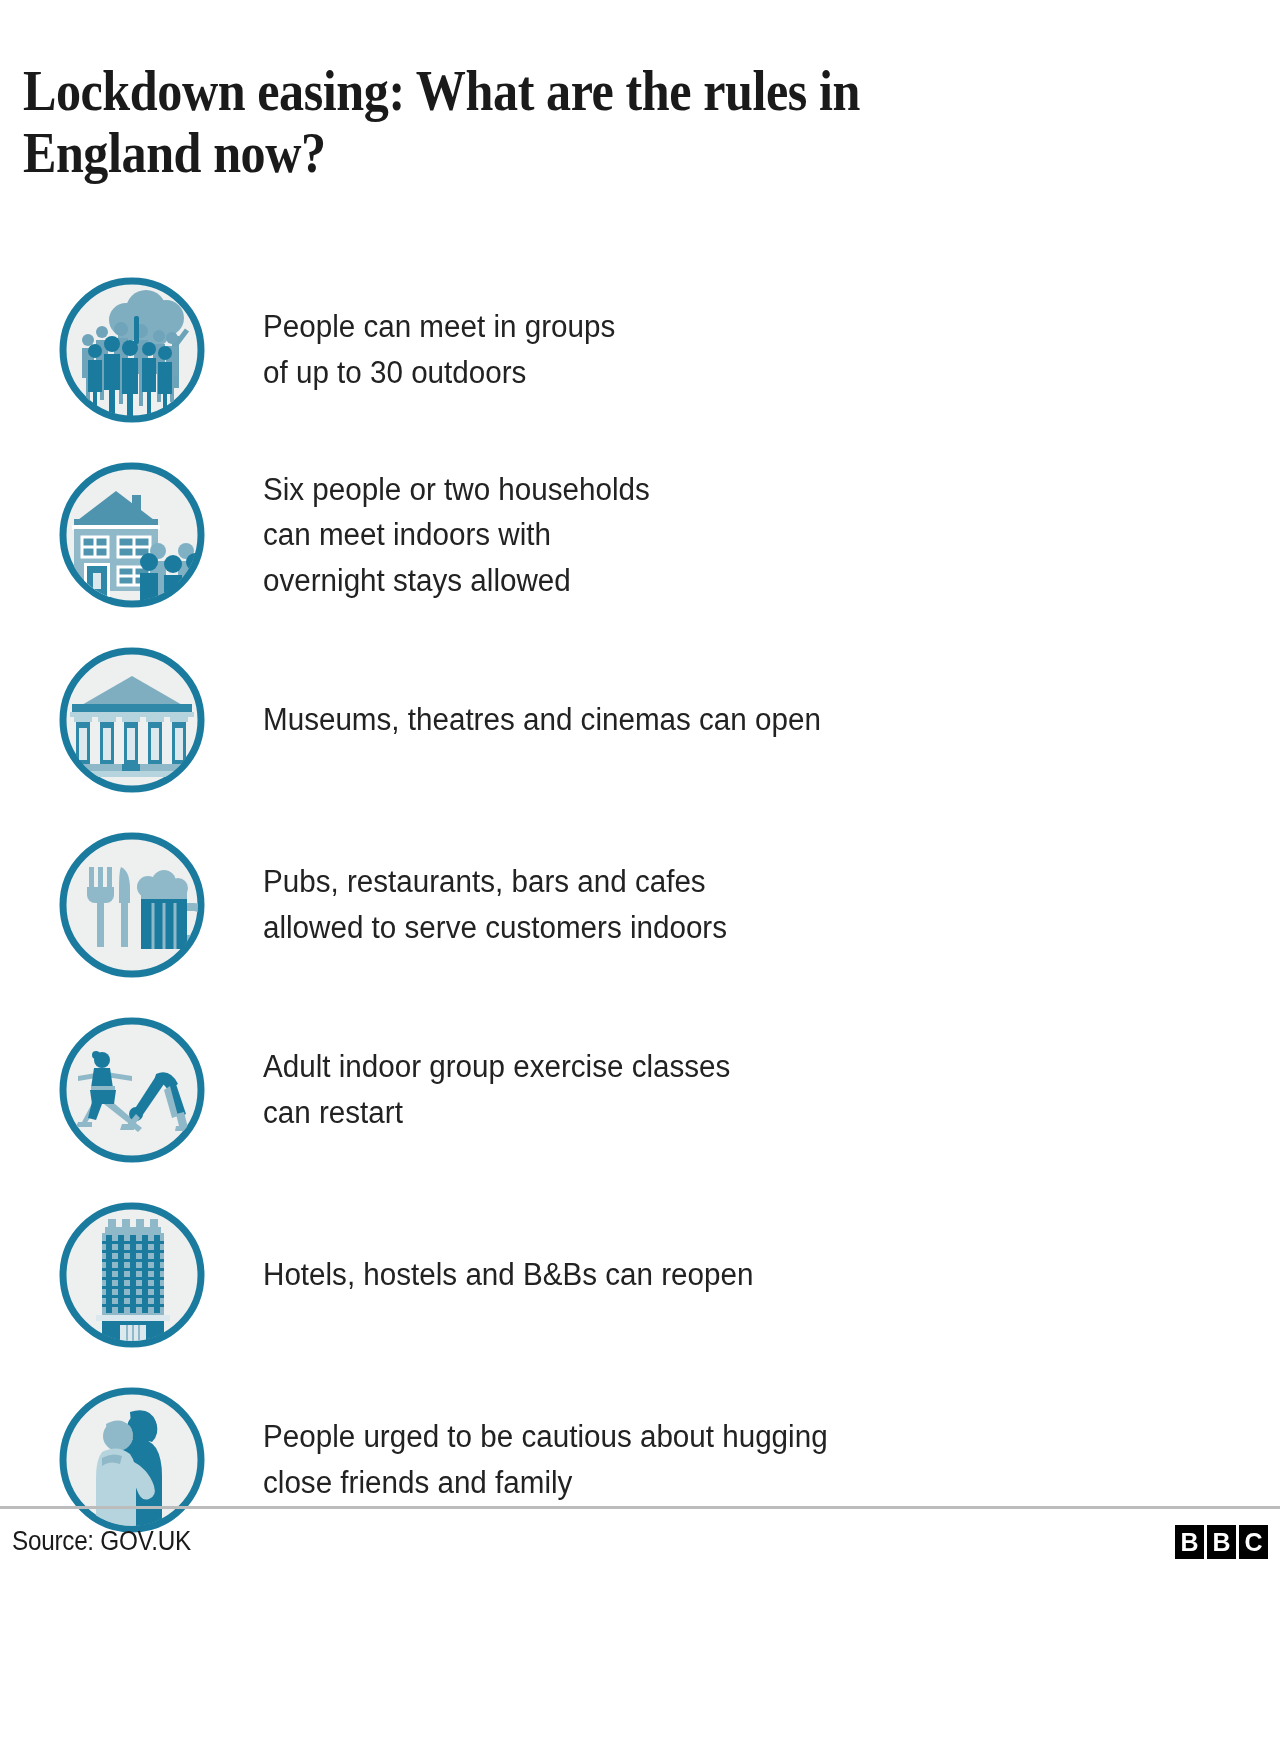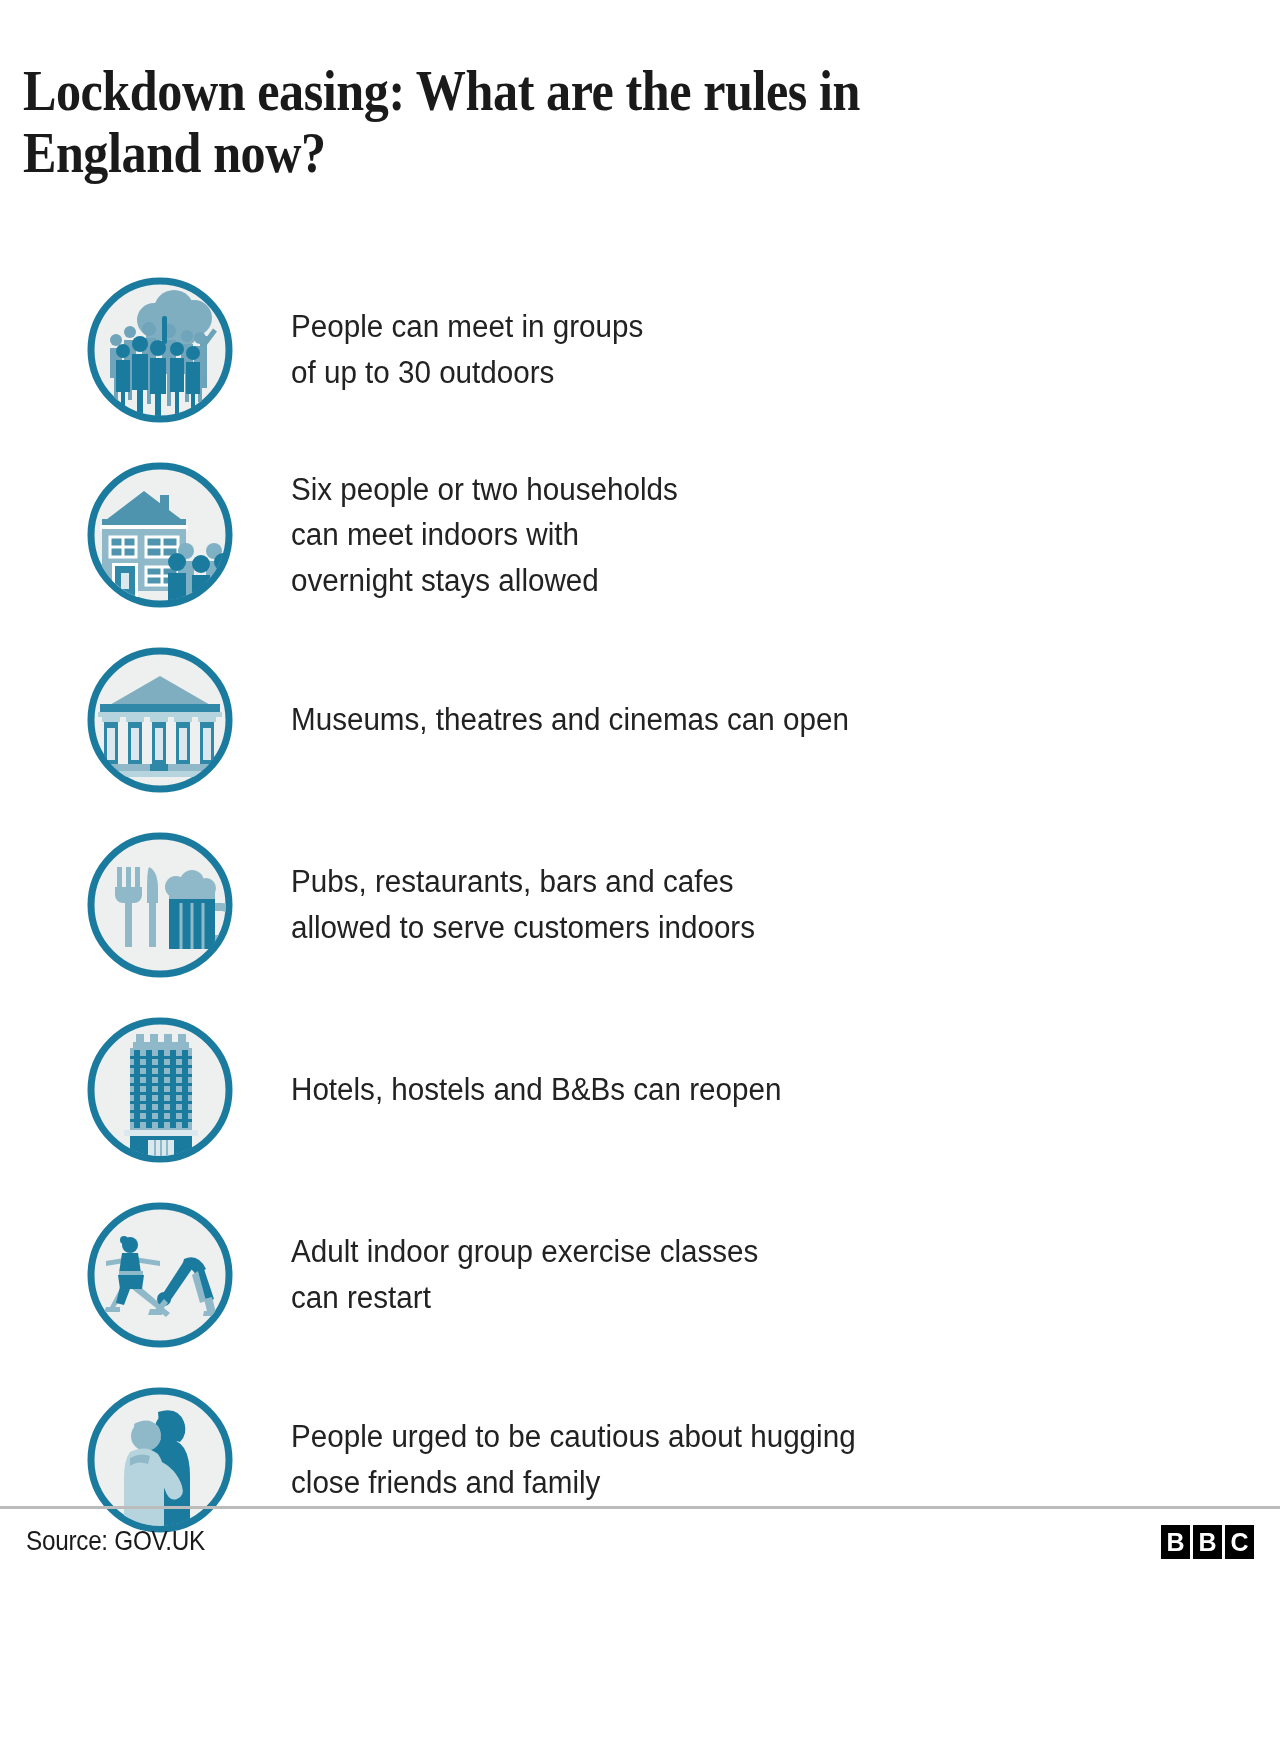--- a/index.html
+++ b/index.html
@@ -37,21 +37,20 @@
     padding: 22px 150px 0 26px;
     transform: scaleX(0.88);
     transform-origin: left top;
     white-space: pre-line;
   }
 
   
   .rules {
     margin-top: 36px;
     flex: 1 1 auto;
-    margin-left: 28px;
   }
 
   .rule-row {
     display: flex;
     align-items: center;
     height: 185px;
     padding-left: 56px;
   }
 
   .icon-wrap {
@@ -83,21 +82,21 @@
     position: absolute;
     left: 0;
     bottom: 0;
     width: 1280px;
     height: 68px;
     border-top: 3px solid #bcbcbc;
     box-sizing: border-box;
     display: flex;
     align-items: center;
     justify-content: space-between;
-    padding: 0 26px;
+    padding: 0 12px;
   }
   .source {
     font-size: 27px;
     color: #1a1a1a;
     transform: scaleX(0.9);
     transform-origin: left center;
     letter-spacing: -0.3px;
   }
   .bbc-logo {
     display: flex;
@@ -363,20 +362,69 @@
         </svg>
       </div>
       <div class="rule-text">Pubs, restaurants, bars and cafes
 allowed to serve customers indoors</div>
     </div>
 
     <div class="rule-row">
       <div class="icon-wrap">
         <svg viewBox="0 0 152 152" xmlns="http://www.w3.org/2000/svg">
           <circle cx="76" cy="76" r="69" fill="#eeefef" stroke="#1a7b9e" stroke-width="7"></circle>
+          <clipPath id="c6">
+              <circle cx="76" cy="76" r="66"></circle>
+            </clipPath>
+          <g clip-path="url(#c6)">
+
+            <path d="M22 62 L46 58 L46 63 L22 67 Z" fill="#8fb9c8"></path>
+            <path d="M46 85 L30 110 L26 108 L40 82 Z" fill="#8fb9c8"></path>
+            <path d="M22 108 h14 v5 h-16 z" fill="#8fb9c8"></path>
+            <path d="M52 84 L80 108 L76 112 L48 90 Z" fill="#8fb9c8"></path>
+            <path d="M76 106 l10 8 -4 4 -10 -8 z" fill="#8fb9c8"></path>
+
+            <path d="M50 58 L76 62 L76 67 L50 63 Z" fill="#8fb9c8"></path>
+
+            <circle cx="46" cy="46" r="8" fill="#1a7b9e"></circle>
+            <circle cx="40" cy="41" r="4" fill="#1a7b9e"></circle>
+
+            <path d="M38 54 h16 l3 20 h-22 z" fill="#1a7b9e"></path>
+
+            <path d="M35 72 h24 v5 h-24 z" fill="#8fb9c8"></path>
+
+            <path d="M34 76 h26 l-2 14 h-22 z" fill="#1a7b9e"></path>
+
+            <path d="M36 88 L32 104 L40 106 L46 90 Z" fill="#1a7b9e"></path>
+
+            <path d="M100 60 q14 -6 22 10 l-10 6 q-6 -10 -14 -8 z" fill="#1a7b9e"></path>
+
+            <path d="M100 62 L78 96 L86 102 L108 70 Z" fill="#1a7b9e"></path>
+
+            <circle cx="80" cy="100" r="7" fill="#1a7b9e"></circle>
+
+            <path d="M80 100 L70 112 L74 116 L84 104 Z" fill="#8fb9c8"></path>
+            <path d="M66 110 h12 v6 h-14 z" fill="#8fb9c8"></path>
+
+            <path d="M120 70 L130 100 L122 104 L112 74 Z" fill="#1a7b9e"></path>
+            <path d="M128 98 L132 114 L124 116 L120 100 Z" fill="#8fb9c8"></path>
+            <path d="M120 112 h14 v5 h-15 z" fill="#8fb9c8"></path>
+
+            <path d="M114 72 L122 102 L116 104 L108 76 Z" fill="#8fb9c8"></path>
+          </g>
+        </svg>
+      </div>
+      <div class="rule-text">Adult indoor group exercise classes
+can restart</div>
+    </div>
+
+    <div class="rule-row">
+      <div class="icon-wrap">
+        <svg viewBox="0 0 152 152" xmlns="http://www.w3.org/2000/svg">
+          <circle cx="76" cy="76" r="69" fill="#eeefef" stroke="#1a7b9e" stroke-width="7"></circle>
           <clipPath id="c5">
               <circle cx="76" cy="76" r="66"></circle>
             </clipPath>
           <g clip-path="url(#c5)">
 
             <g fill="#8fb9c8">
               <rect x="52" y="20" width="8" height="10"></rect>
               <rect x="66" y="20" width="8" height="10"></rect>
               <rect x="80" y="20" width="8" height="10"></rect>
               <rect x="94" y="20" width="8" height="10"></rect>
@@ -416,69 +464,20 @@
           </g>
         </svg>
       </div>
       <div class="rule-text">Hotels, hostels and B&amp;Bs can reopen</div>
     </div>
 
     <div class="rule-row">
       <div class="icon-wrap">
         <svg viewBox="0 0 152 152" xmlns="http://www.w3.org/2000/svg">
           <circle cx="76" cy="76" r="69" fill="#eeefef" stroke="#1a7b9e" stroke-width="7"></circle>
-          <clipPath id="c6">
-              <circle cx="76" cy="76" r="66"></circle>
-            </clipPath>
-          <g clip-path="url(#c6)">
-
-            <path d="M22 62 L46 58 L46 63 L22 67 Z" fill="#8fb9c8"></path>
-            <path d="M46 85 L30 110 L26 108 L40 82 Z" fill="#8fb9c8"></path>
-            <path d="M22 108 h14 v5 h-16 z" fill="#8fb9c8"></path>
-            <path d="M52 84 L80 108 L76 112 L48 90 Z" fill="#8fb9c8"></path>
-            <path d="M76 106 l10 8 -4 4 -10 -8 z" fill="#8fb9c8"></path>
-
-            <path d="M50 58 L76 62 L76 67 L50 63 Z" fill="#8fb9c8"></path>
-
-            <circle cx="46" cy="46" r="8" fill="#1a7b9e"></circle>
-            <circle cx="40" cy="41" r="4" fill="#1a7b9e"></circle>
-
-            <path d="M38 54 h16 l3 20 h-22 z" fill="#1a7b9e"></path>
-
-            <path d="M35 72 h24 v5 h-24 z" fill="#8fb9c8"></path>
-
-            <path d="M34 76 h26 l-2 14 h-22 z" fill="#1a7b9e"></path>
-
-            <path d="M36 88 L32 104 L40 106 L46 90 Z" fill="#1a7b9e"></path>
-
-            <path d="M100 60 q14 -6 22 10 l-10 6 q-6 -10 -14 -8 z" fill="#1a7b9e"></path>
-
-            <path d="M100 62 L78 96 L86 102 L108 70 Z" fill="#1a7b9e"></path>
-
-            <circle cx="80" cy="100" r="7" fill="#1a7b9e"></circle>
-
-            <path d="M80 100 L70 112 L74 116 L84 104 Z" fill="#8fb9c8"></path>
-            <path d="M66 110 h12 v6 h-14 z" fill="#8fb9c8"></path>
-
-            <path d="M120 70 L130 100 L122 104 L112 74 Z" fill="#1a7b9e"></path>
-            <path d="M128 98 L132 114 L124 116 L120 100 Z" fill="#8fb9c8"></path>
-            <path d="M120 112 h14 v5 h-15 z" fill="#8fb9c8"></path>
-
-            <path d="M114 72 L122 102 L116 104 L108 76 Z" fill="#8fb9c8"></path>
-          </g>
-        </svg>
-      </div>
-      <div class="rule-text">Adult indoor group exercise classes
-can restart</div>
-    </div>
-
-    <div class="rule-row">
-      <div class="icon-wrap">
-        <svg viewBox="0 0 152 152" xmlns="http://www.w3.org/2000/svg">
-          <circle cx="76" cy="76" r="69" fill="#eeefef" stroke="#1a7b9e" stroke-width="7"></circle>
           <clipPath id="c7">
               <circle cx="76" cy="76" r="66"></circle>
             </clipPath>
           <g clip-path="url(#c7)">
 
             <path d="M74 28 q20 -6 26 10 q4 12 -4 20 l-20 -6 z" fill="#1a7b9e"></path>
             <circle cx="86" cy="44" r="15" fill="#1a7b9e"></circle>
             <path d="M70 58 q20 -8 30 6 q6 10 6 28 v56 h-44 v-56 q0 -24 8 -34 z" fill="#1a7b9e"></path>
 
             <path d="M72 72 q-20 10 -26 30 q-2 10 6 12 q8 2 12 -10 q6 -18 16 -22 z" fill="#4f94ae"></path>

